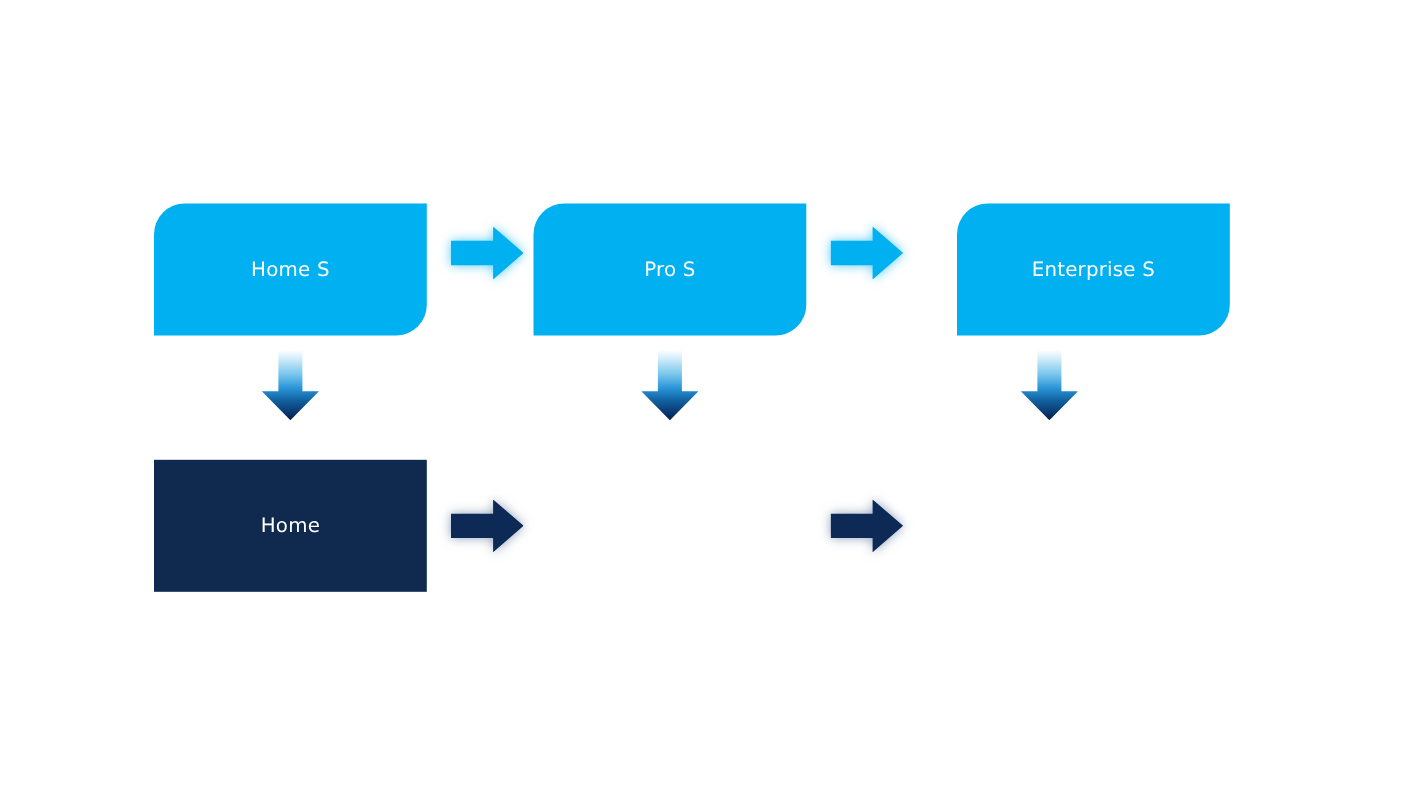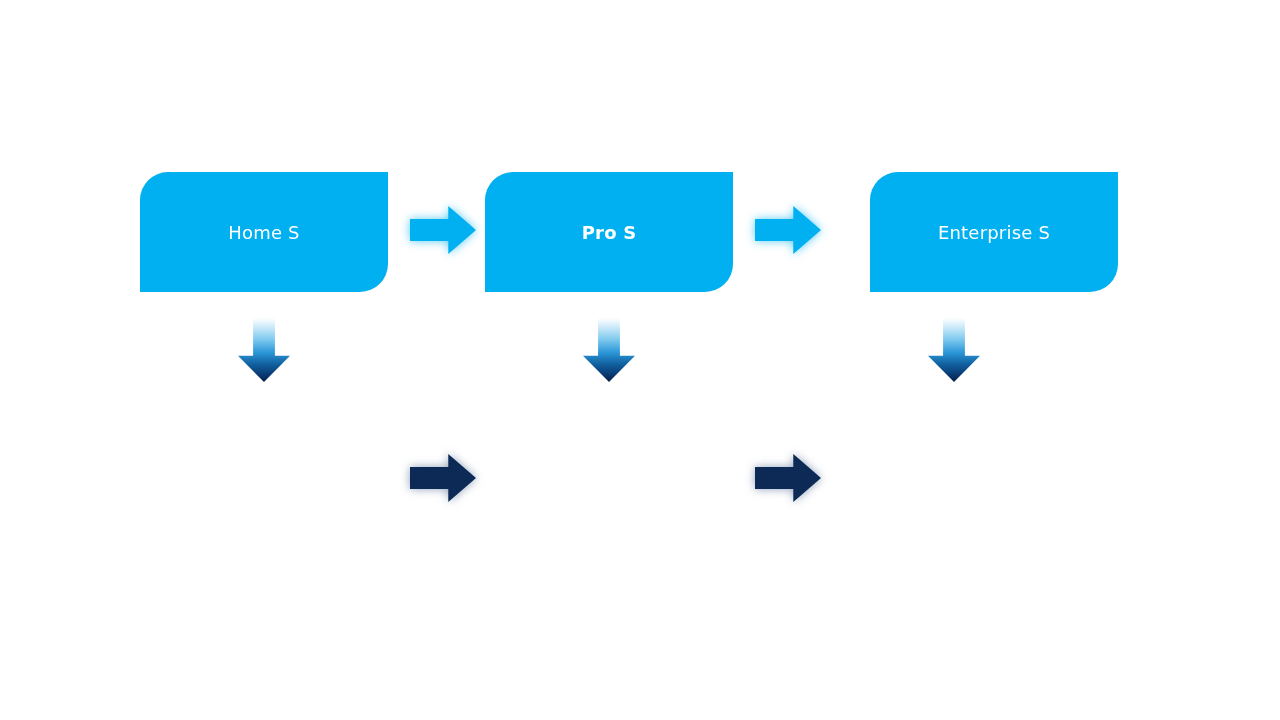--- a/index.html
+++ b/index.html
@@ -17,32 +17,32 @@
     width: 248px;
     height: 120px;
     display: flex;
     align-items: center;
     justify-content: center;
     color: #ffffff;
     font-size: 18px;
     letter-spacing: 0.2px;
   }
   .box.top {
-    top: 172px;
+    top: 185px;
     background: var(--cyan, #00b0f0);
     border-radius: 28px 0 28px 0;
     text-align: right;
   }
   .box.bottom {
     top: 418px;
     background: var(--navy, #10294e);
     border-radius: 0;
   }
   .c0 { left: 140px; }
-  .c1 { left: 485px; font-weight: bold; }
+  .c1 { left: 485px; }
   .c2 { left: 830px; margin-left: 40px; }
 
   
   .rarrow {
     position: absolute;
     width: 66px;
     height: 48px;
   }
   .rarrow .shape {
     width: 100%;
@@ -96,20 +96,23 @@
     <div class="shape"></div>
   </div>
   <div class="box top c2">
     <span>Enterprise S</span>
   </div>
 
   <div class="darrow d0"></div>
   <div class="darrow d1"></div>
   <div class="darrow d2"></div>
 
+  <div class="box bottom c0">
+    <span>Home</span>
+  </div>
   <div class="rarrow bottomrow navy g0">
     <div class="shape"></div>
   </div>
   <div class="rarrow bottomrow navy g1">
     <div class="shape"></div>
   </div>
 
 </div>
 
 </body></html>

